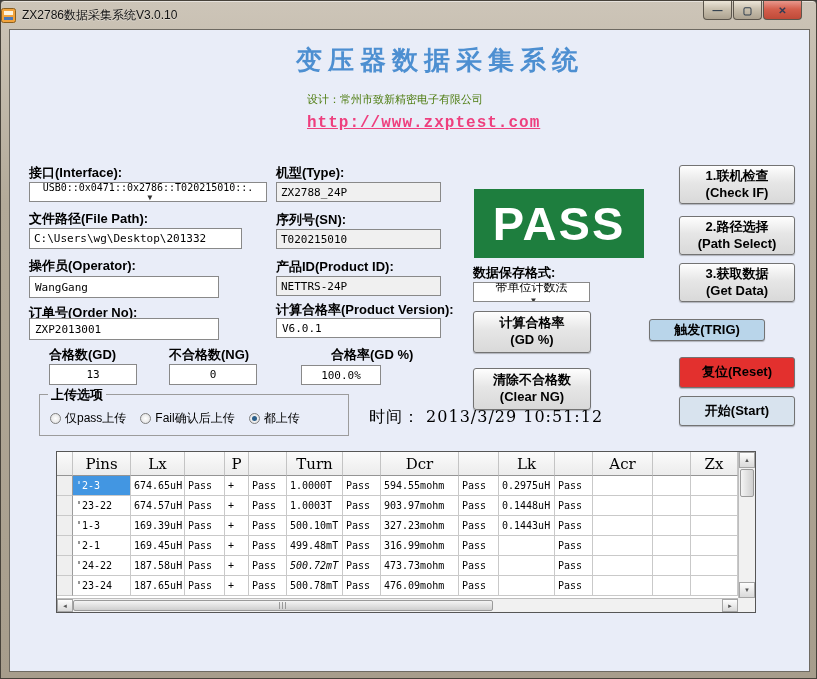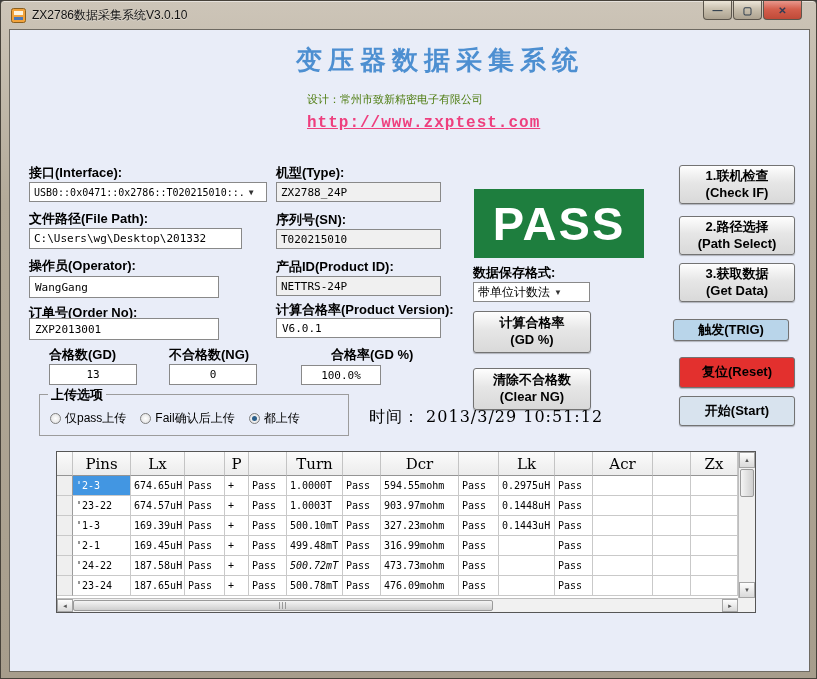--- a/index.html
+++ b/index.html
@@ -1,20 +1,20 @@
 <!DOCTYPE html>
 <html><head>
 <meta charset="utf-8">
 <style>
   html,body{margin:0;padding:0;width:817px;height:679px;background:#3c3c3c;overflow:hidden;
     font-family:"Liberation Sans",sans-serif;}
   .window{position:absolute;left:0;top:0;width:815px;height:677px;border:1px solid #47423a;
     border-radius:4px 4px 0 0;background:linear-gradient(#cdc5b8,#b3aa99 30%,#a79d8c);
     box-shadow:inset 0 1px 0 rgba(255,255,255,.5);}
-  .titlebar{position:absolute;left:0;top:0;right:0;height:28px;display:flex;align-items:center;padding-left:10px;}
+  .titlebar{position:absolute;left:0;top:0;right:0;height:28px;display:flex;align-items:center;}
   .app-icon{width:15px;height:15px;margin-right:6px;}
   .win-title{font-size:12px;color:#111;text-shadow:0 1px 0 rgba(255,255,255,.4);}
   .cap-btns{position:absolute;top:0;right:14px;display:flex;}
   .cap-btn{width:29px;height:19px;border:1px solid #5c564c;border-top:none;border-radius:0 0 4px 4px;
     background:linear-gradient(#ece5d8,#c9c0ae 45%,#ada391);display:flex;align-items:center;justify-content:center;
     font-size:10px;color:#33404f;font-weight:bold;margin-left:1px;box-sizing:border-box;}
   .cap-close{width:39px;background:linear-gradient(#e8988d,#d45f4d 45%,#c04a38);color:#2e3c55;}
   .client{position:absolute;left:8px;top:28px;width:799px;height:641px;background:#e9edf8;
     border:1px solid #6e6a62;box-sizing:content-box;}
   .abs{position:absolute;}
@@ -22,21 +22,21 @@
   .designer{font-size:11px;color:#4d7c0f;}
   .url{font-size:16px;font-weight:bold;letter-spacing:1px;text-decoration:underline;
     font-family:"Liberation Mono",monospace;}
   .lbl{font-weight:bold;font-size:13px;color:#000;white-space:nowrap;}
   .field,.input,.select{box-sizing:border-box;border:1px solid #898989;background:#fff;
     font-family:"DejaVu Sans Mono",monospace;font-size:11px;color:#000;display:flex;align-items:center;
     padding:0 4px;white-space:nowrap;overflow:hidden;}
   .readonly{background:#f0f0f0;}
   input.input{display:block;padding:0 5px;}
   .center-txt{text-align:center;justify-content:center;}
-  .select{justify-content:flex-start;cursor:default;}
+  .select{justify-content:center;cursor:default;flex-direction:column;}
   .dd-arrow{font-size:8px;color:#333;margin-left:4px;}
   .pass-panel{display:flex;align-items:center;justify-content:center;color:#fff;font-weight:bold;
     font-size:47px;letter-spacing:2px;font-family:"Liberation Sans",sans-serif;}
   .btn{display:flex;flex-direction:column;align-items:center;justify-content:center;box-sizing:border-box;
     border:1px solid #737373;border-radius:3px;background:linear-gradient(#fefefe,#e6e6e6 45%,#d9d9d9);
     font-weight:bold;font-size:13px;color:#000;line-height:1.3;box-shadow:0 1px 1px rgba(0,0,0,.25);cursor:default;}
   .btn .l2{font-size:13px;}
   .groupbox{border:1px solid #9c9c9c;box-sizing:border-box;}
   .legend{position:absolute;top:-9px;left:8px;background:#e9edf8;padding:0 3px;font-weight:bold;font-size:13px;}
   .radios{display:flex;align-items:center;gap:14px;padding:15px 0 0 10px;}
@@ -188,21 +188,21 @@
       <span class="l2">(Check IF)</span>
     </div>
     <div class="abs btn" style="left:669px;top:186px;width:116px;height:39px;">
       <span>2.路径选择</span>
       <span class="l2">(Path Select)</span>
     </div>
     <div class="abs btn" style="left:669px;top:233px;width:116px;height:39px;">
       <span>3.获取数据</span>
       <span class="l2">(Get Data)</span>
     </div>
-    <div class="abs btn" style="left: 663px; top: 289px; width: 116px; height: 22px; background: rgb(185, 213, 234);">
+    <div class="abs btn" style="left: 639px; top: 289px; width: 116px; height: 22px; background: rgb(185, 213, 234);">
       <span>触发(TRIG)</span>
     </div>
     <div class="abs btn" style="left: 669px; top: 327px; width: 116px; height: 31px; background: rgb(227, 48, 46);">
       <span>复位(Reset)</span>
     </div>
     <div class="abs btn" style="left: 669px; top: 366px; width: 116px; height: 30px; background: rgb(216, 227, 238);">
       <span>开始(Start)</span>
     </div>
 
     <div class="abs table" style="left:46px;top:421px;width:700px;height:162px;">

